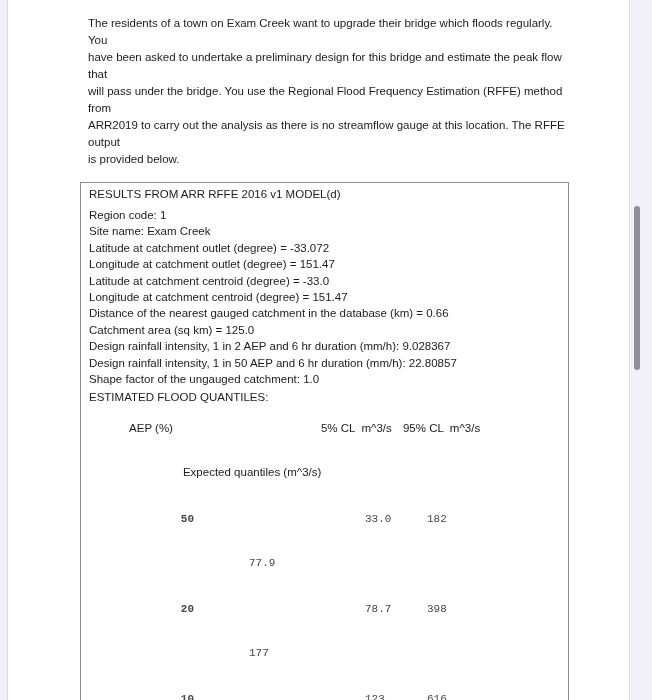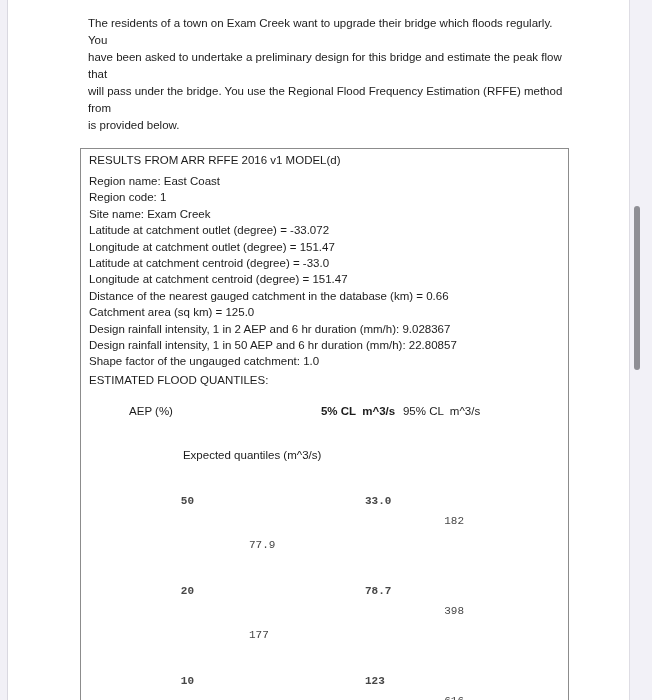--- a/index.html
+++ b/index.html
@@ -36,53 +36,53 @@
     padding: 3px 4px 3px 8px;
     font-size: 11.5px; line-height: 16.4px;
   }
   .box-title { line-height: 17px; }
   .region { margin-top: 4px; }
 
   .q-heading { margin-top: 2px; }
   .qtable { margin-top: 0; }
   .qrow, .qhead { white-space: pre; line-height: 15.4px; }
   .qhead span, .qrow span { display: inline-block; vertical-align: top; white-space: pre; }
-  .qc-a { width: 52px; }  .qc-b { width: 145px; margin-top: 44px; } .qc-c { width: 75px; font-weight: bold; } .qc-d { width: 40px; }
+  .qc-a { width: 52px; }  .qc-b { width: 145px; margin-top: 44px; } .qc-c { width: 75px; } .qc-d { width: 40px; }
   .qhead .qc-a { padding-left: 4px; text-align: right; }
   .qhead .qc-b { padding-left: 10px; }
   .qhead .qc-c { padding-left: 3px; }
   .qhead .qc-d { padding-left: 10px; width: 70px; }
   .qrow { font-family: "Liberation Mono", "DejaVu Sans Mono", monospace; font-size: 11px; color: #474747; }
   .qrow .qc-a { text-align: right; padding-right: 13px; font-weight: bold; }
   .qrow .qc-b { padding-left: 42px; }
   .qrow .qc-c { padding-left: 13px; }
-  .qrow .qc-d { text-align: right; padding-right: 3px; margin-top: 20px; }
+  .qrow .qc-d { text-align: left; padding-right: 3px; }
 </style>
 </head>
 <body>
 
 <div class="screen">
 
   <div class="left-strip"></div>
 
   <div class="page">
 
     <div class="intro">
       <div>The residents of a town on Exam Creek want to upgrade their bridge which floods regularly. You</div>
       <div>have been asked to undertake a preliminary design for this bridge and estimate the peak flow that</div>
       <div>will pass under the bridge. You use the Regional Flood Frequency Estimation (RFFE) method from</div>
+      <div>ARR2019 to carry out the analysis as there is no streamflow gauge at this location. The RFFE output</div>
       <div>is provided below.</div>
     </div>
 
     <div class="output-box">
 
       <div class="box-title">RESULTS FROM ARR RFFE 2016 v1 MODEL(d)</div>
 
       <div class="region">
-        <div>Region name: East Coast</div>
         <div>Region code: 1</div>
         <div>Site name: Exam Creek</div>
         <div>Latitude at catchment outlet (degree) = -33.072</div>
         <div>Longitude at catchment outlet (degree) = 151.47</div>
         <div>Latitude at catchment centroid (degree) = -33.0</div>
         <div>Longitude at catchment centroid (degree) = 151.47</div>
         <div>Distance of the nearest gauged catchment in the database (km) = 0.66</div>
         <div>Catchment area (sq km) = 125.0</div>
         <div>Design rainfall intensity, 1 in 2 AEP and 6 hr duration (mm/h): 9.028367</div>
         <div>Design rainfall intensity, 1 in 50 AEP and 6 hr duration (mm/h): 22.80857</div>

